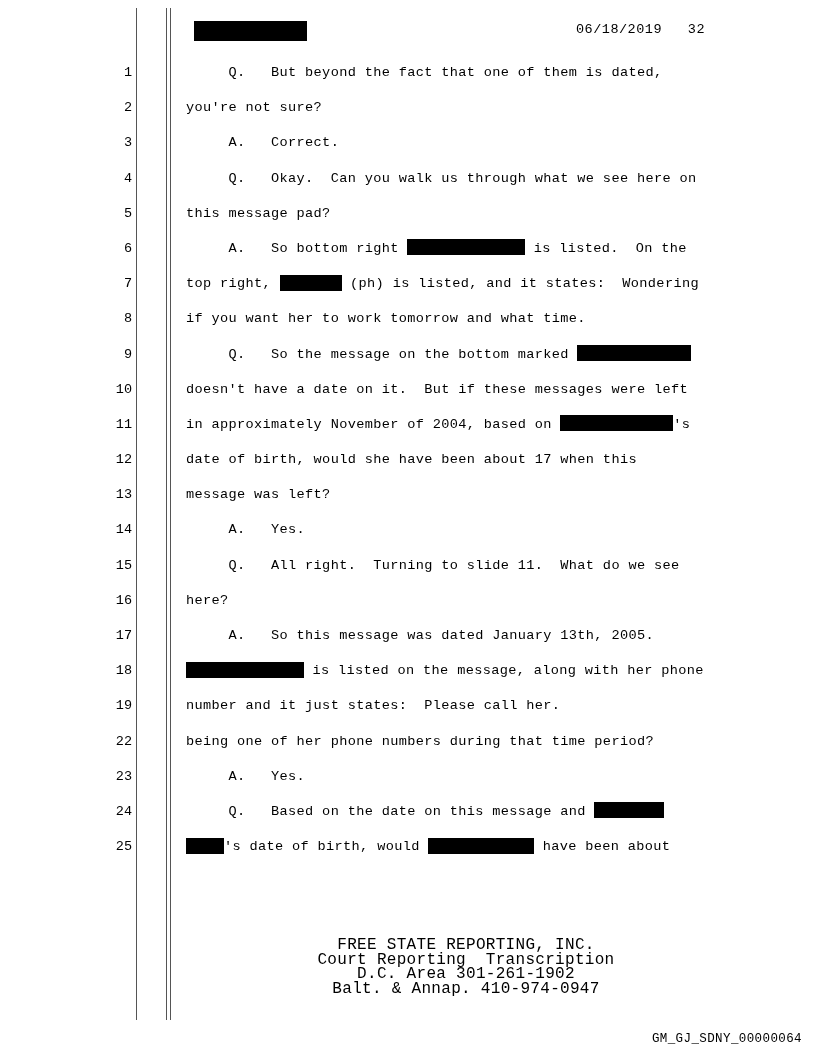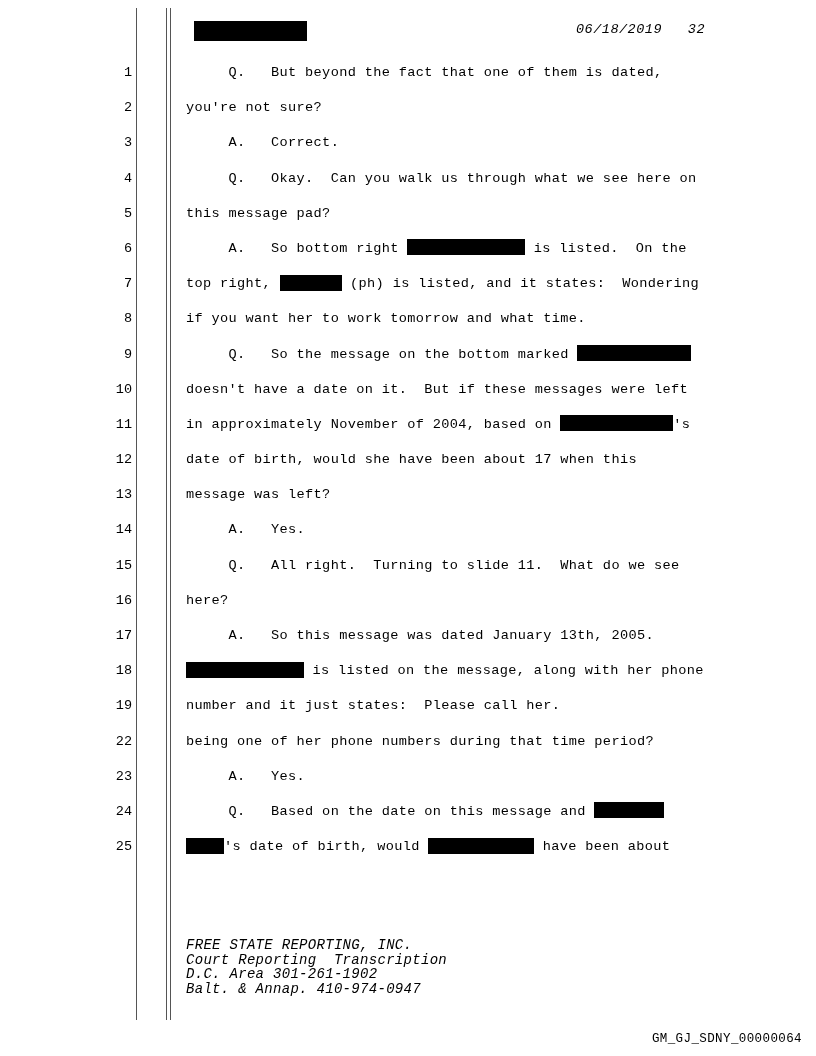--- a/index.html
+++ b/index.html
@@ -52,21 +52,20 @@
     width: 113px;
     height: 20px;
   }
   .hdr-date {
     position: absolute;
     left: 390px;
     top: 4px;
     font-size: 13.5px;
     letter-spacing: 0.5px;
     white-space: pre;
-    font-style: italic;
   }
 
   .body-area {
     position: absolute;
     top: 55px;
     left: 0;
     width: 816px;
   }
   .line {
     position: relative;
@@ -93,26 +92,25 @@
     position: relative;
     top: -1px;
     height: 16px;
   }
 
   .footer {
     position: absolute;
     left: 186px;
     width: 560px;
     top: 938px;
-    text-align: left;
-    font-size: 14px;
+    text-align: center;
+    font-size: 16px;
     line-height: 14.5px;
     letter-spacing: 0.3px;
     white-space: pre;
-    font-style: italic;
   }
   .bates {
     position: absolute;
     right: 14px;
     bottom: 10px;
     font-size: 12.5px;
     letter-spacing: 0.4px;
   }
 </style>
 </head>

